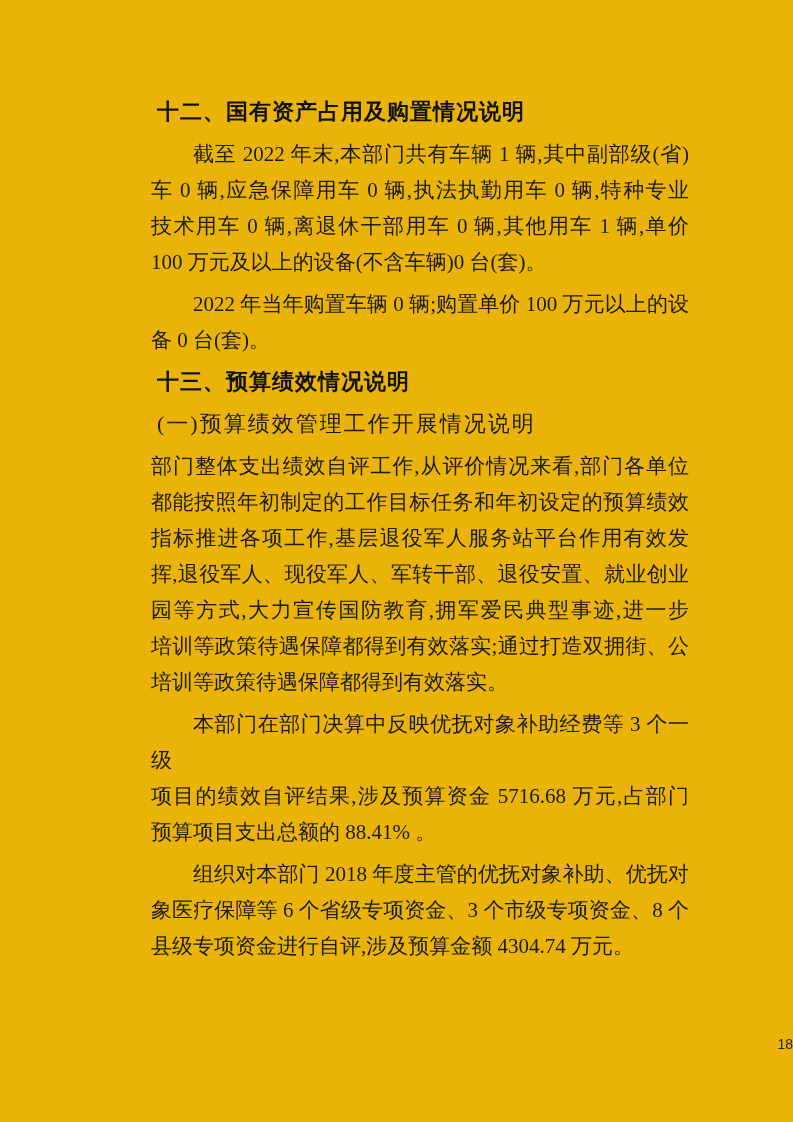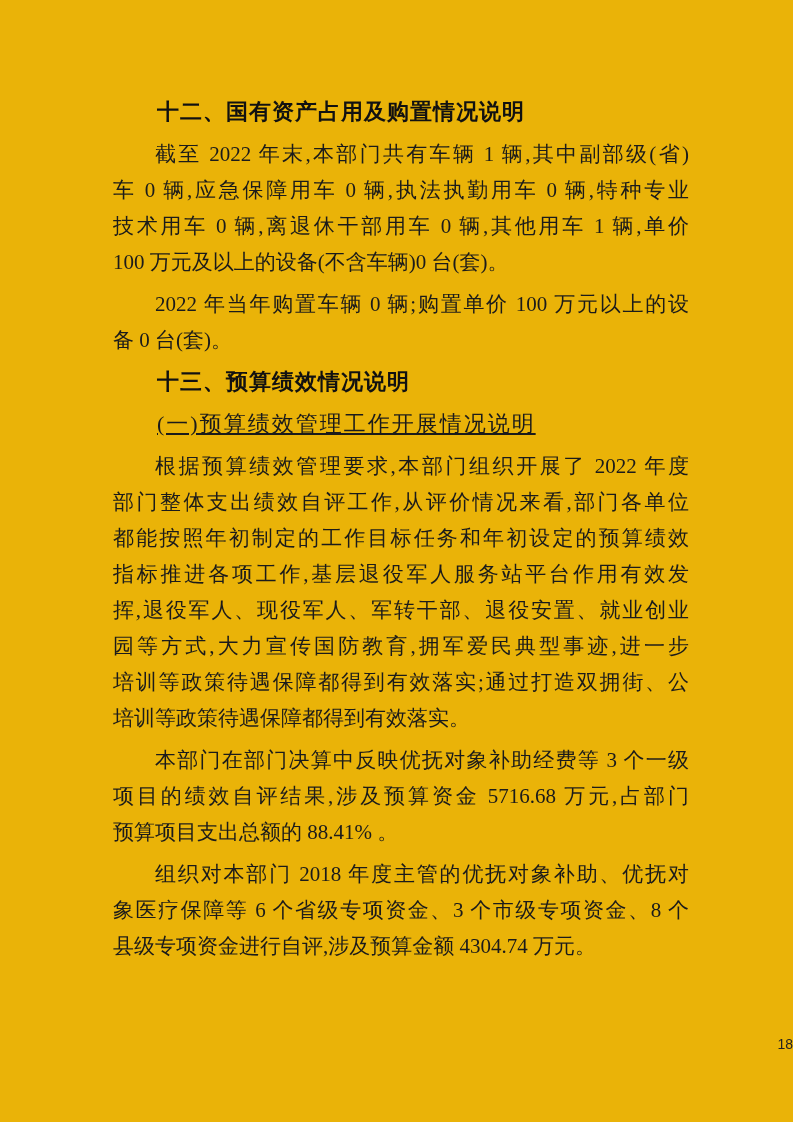--- a/index.html
+++ b/index.html
@@ -30,23 +30,22 @@
     margin-bottom: 6px;
   }
   .subheading {
     font-family: "Liberation Serif", "DejaVu Serif", serif;
     font-size: 22px;
     line-height: 36px;
     letter-spacing: 2px;
     text-indent: 2em;
     color: #1b1b1b;
     margin-bottom: 6px;
-    text-decoration: underline;
   }
-  .para { margin-bottom: 6px; }
+  .para { margin-bottom: 6px; margin-left: 38px; }
   .line {
     font-size: 21px;
     line-height: 36px;
     text-align: justify;
     text-align-last: justify;
     white-space: normal;
     color: #1b1b1b;
   }
   .line.first { text-indent: 2em; }
   .line.end { text-align-last: left; }
@@ -79,21 +78,20 @@
     <div class="para">
       <div class="line first">2022 年当年购置车辆 0 辆;购置单价 100 万元以上的设</div>
       <div class="line end">备 0 台(套)。</div>
     </div>
 
     <div class="heading">十三、预算绩效情况说明</div>
 
     <div class="subheading">(一)预算绩效管理工作开展情况说明</div>
 
     <div class="para">
-      <div class="line first">根据预算绩效管理要求,本部门组织开展了 2022 年度</div>
       <div class="line">部门整体支出绩效自评工作,从评价情况来看,部门各单位</div>
       <div class="line">都能按照年初制定的工作目标任务和年初设定的预算绩效</div>
       <div class="line">指标推进各项工作,基层退役军人服务站平台作用有效发</div>
       <div class="line">挥,退役军人、现役军人、军转干部、退役安置、就业创业</div>
       <div class="line">园等方式,大力宣传国防教育,拥军爱民典型事迹,进一步</div>
       <div class="line">培训等政策待遇保障都得到有效落实;通过打造双拥街、公</div>
       <div class="line end">培训等政策待遇保障都得到有效落实。</div>
     </div>
 
     <div class="para">

